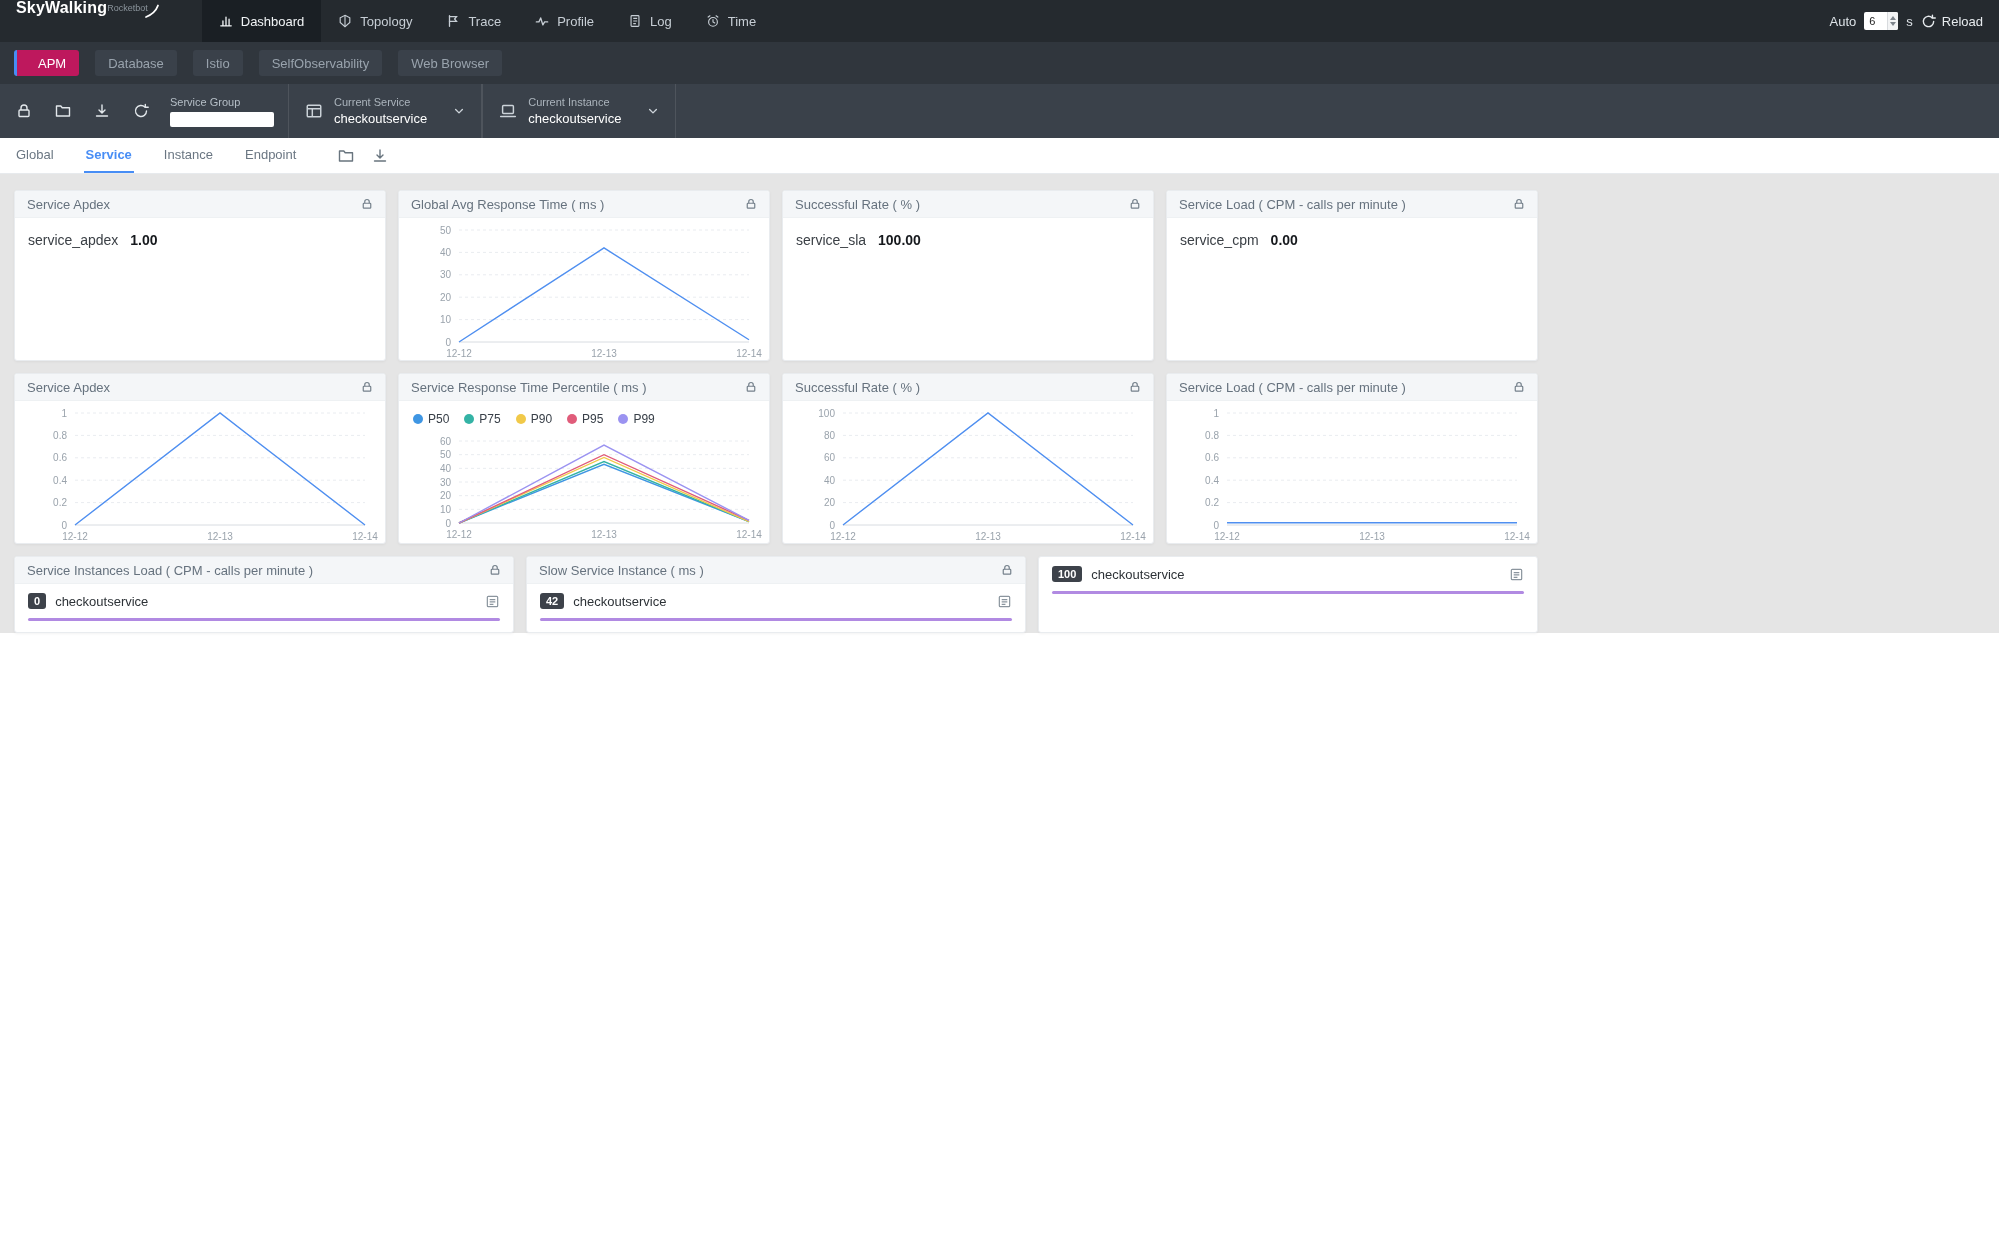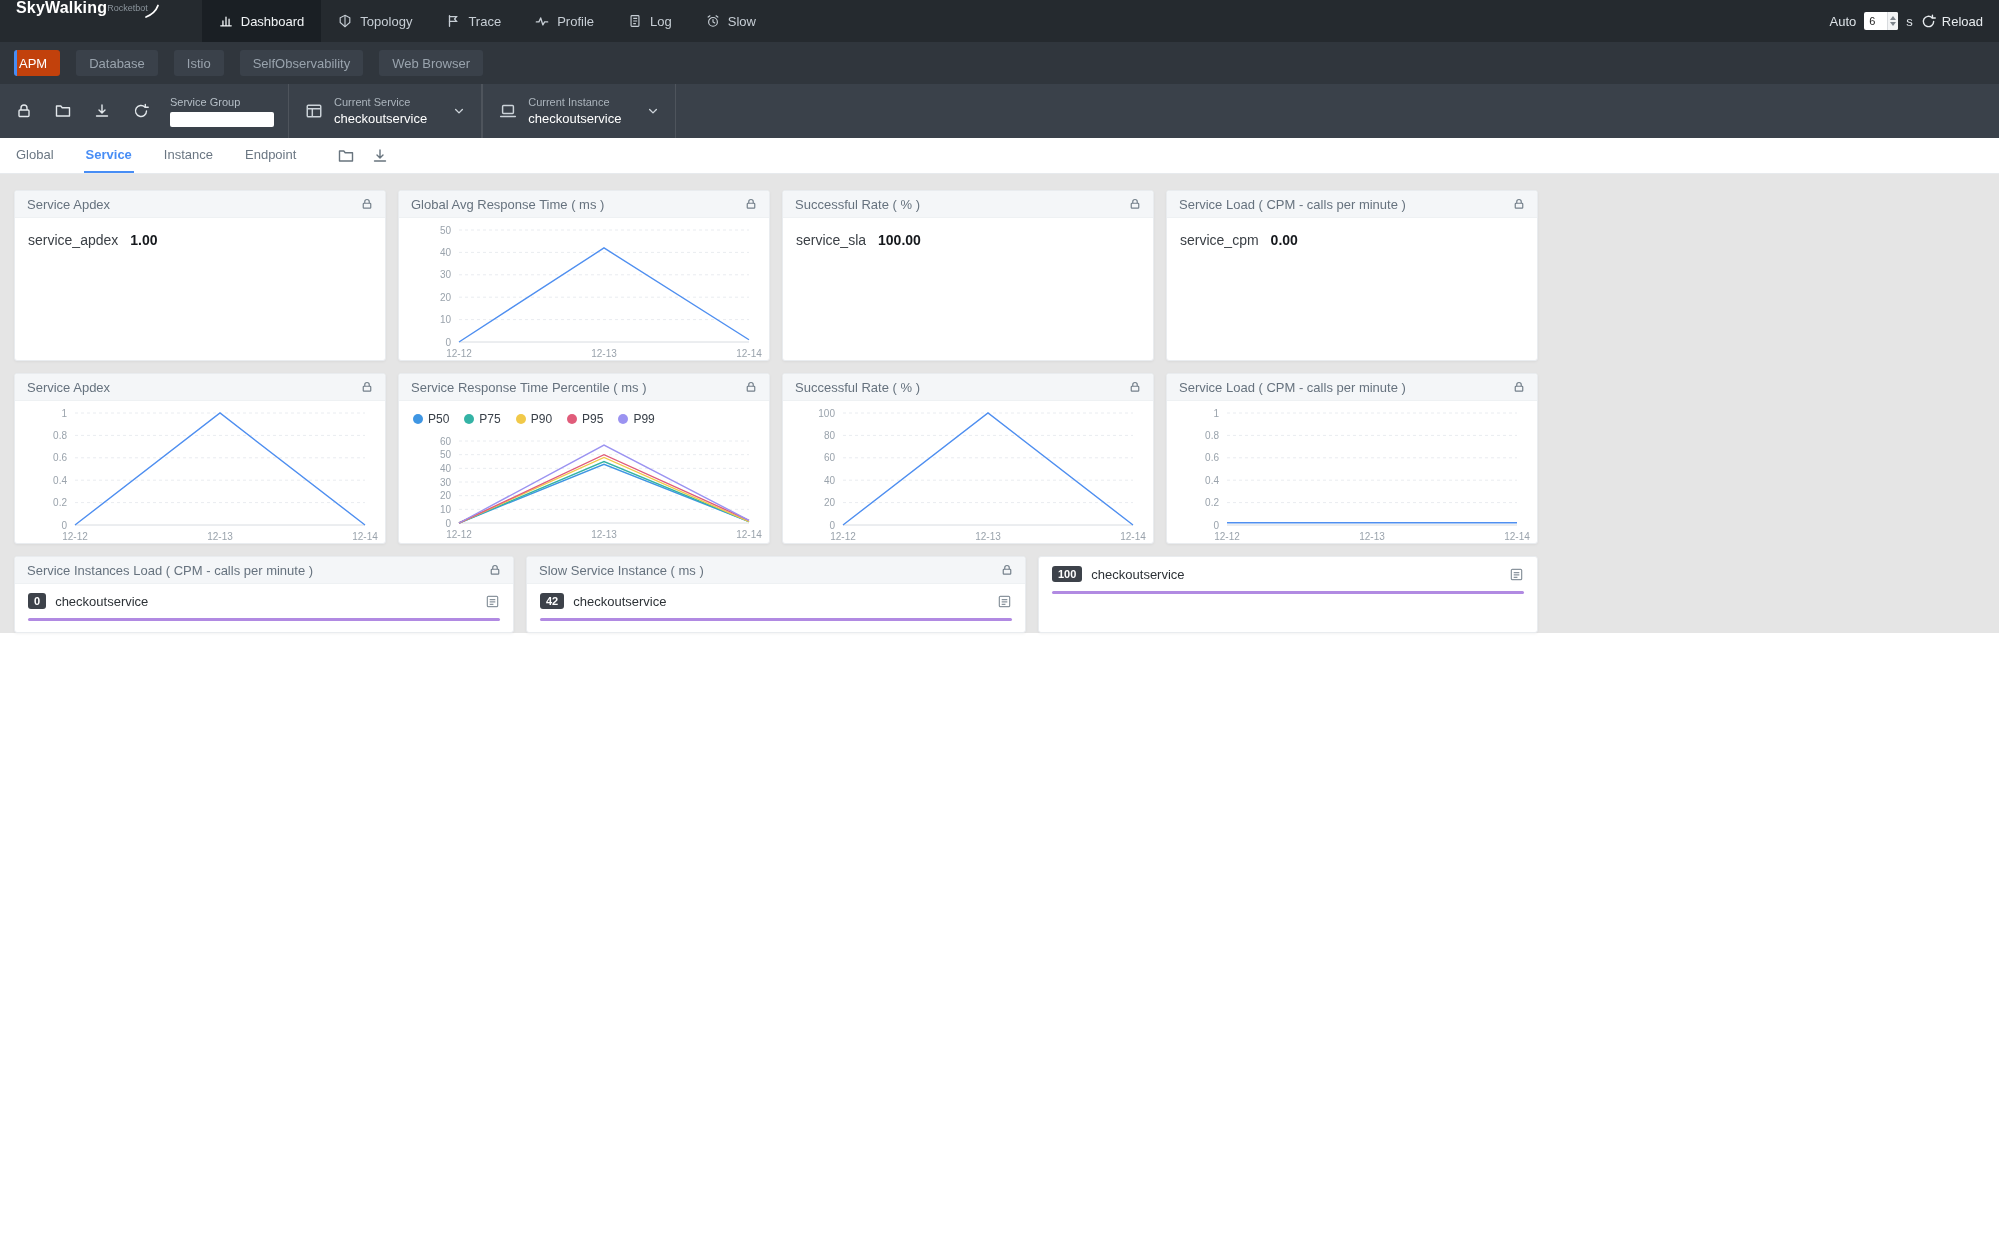--- a/index.html
+++ b/index.html
@@ -25,21 +25,21 @@
   .auto-num { flex:1; font-size:11px; color:#222; padding-left:5px; }
   .spin { width:11px; height:100%; display:flex; flex-direction:column; align-items:center; justify-content:center; gap:2px; border-left:1px solid #d8dbde; background:#f3f4f5; }
   .spin i { display:block; width:0; height:0; }
   .spin .up { border-left:3px solid transparent; border-right:3px solid transparent; border-bottom:4px solid #7d848b; }
   .spin .dn { border-left:3px solid transparent; border-right:3px solid transparent; border-top:4px solid #7d848b; }
   .reload-btn { display:flex; align-items:center; gap:6px; cursor:pointer; color:#e7ebee; }
 
   
   .pagesbar { height:42px; background:#30363d; display:flex; align-items:center; padding:0 14px; gap:16px; }
   .page-btn { height:26px; padding:0 13px; border-radius:3px; background:#3a414a; color:#99a3ad; font-size:13px; display:flex; align-items:center; cursor:pointer; }
-  .page-btn.active { background:#c2410c; color:#fff; border-left:3px solid #478df5; padding-left:2px; }
+  .page-btn.active { background:#be185d; color:#fff; border-left:3px solid #478df5; padding-left:21px; }
 
   
   .toolbar { height:54px; background:#3a414a; display:flex; align-items:center; padding:0 4px; }
   .tb-icon { width:39px; display:flex; justify-content:center; color:#e2e7eb; cursor:pointer; }
   .sgroup { display:flex; flex-direction:column; justify-content:center; margin:0 14px 0 10px; }
   .sg-label { font-size:11px; color:#b6bfc7; margin-bottom:4px; }
   .sg-input { width:104px; height:15px; border:none; border-radius:2px; background:#fff; outline:none; font-size:11px; padding:0 4px; }
   .vdiv { width:1px; height:54px; background:rgba(255,255,255,.10); }
   .selector { display:flex; align-items:center; padding:0 16px; height:100%; cursor:pointer; }
   .sel-icon { color:#ccd3d9; margin-right:11px; display:flex; }
@@ -152,21 +152,21 @@
         <span>Log</span>
       </a>
       <a class="nav-item">
         <span class="nicon">
             <svg width="14" height="14" viewBox="0 0 16 16" fill="none" stroke="currentColor" stroke-width="1.3" stroke-linecap="round">
               <circle cx="8" cy="9" r="5"></circle>
               <path d="M8 6.5V9l2 1.3"></path>
               <path d="M2.5 3.5L4.5 2M13.5 3.5L11.5 2"></path>
             </svg>
           </span>
-        <span>Slow</span>
+        <span>Time</span>
       </a>
     </nav>
     <div class="nav-right">
       <span>Auto</span>
       <span class="auto-input">
         <span class="auto-num">6</span>
         <span class="spin">
             <i class="up"></i>
             <i class="dn"></i>
           </span>

